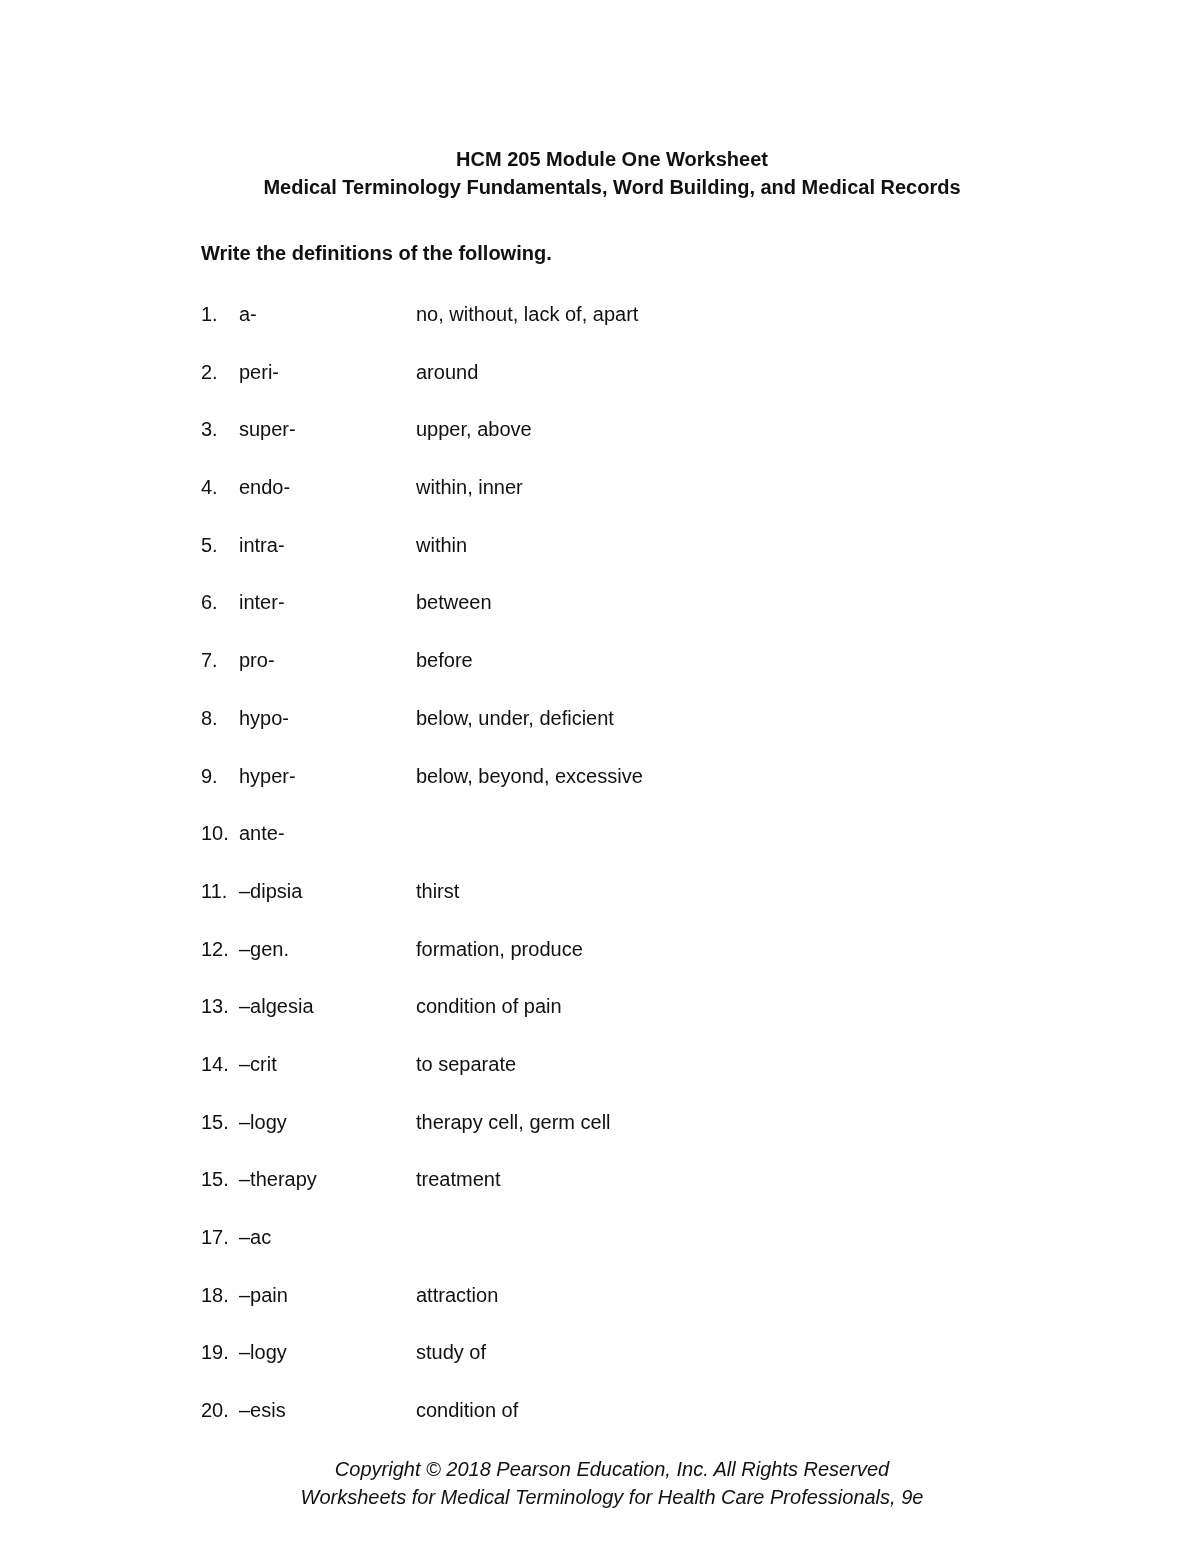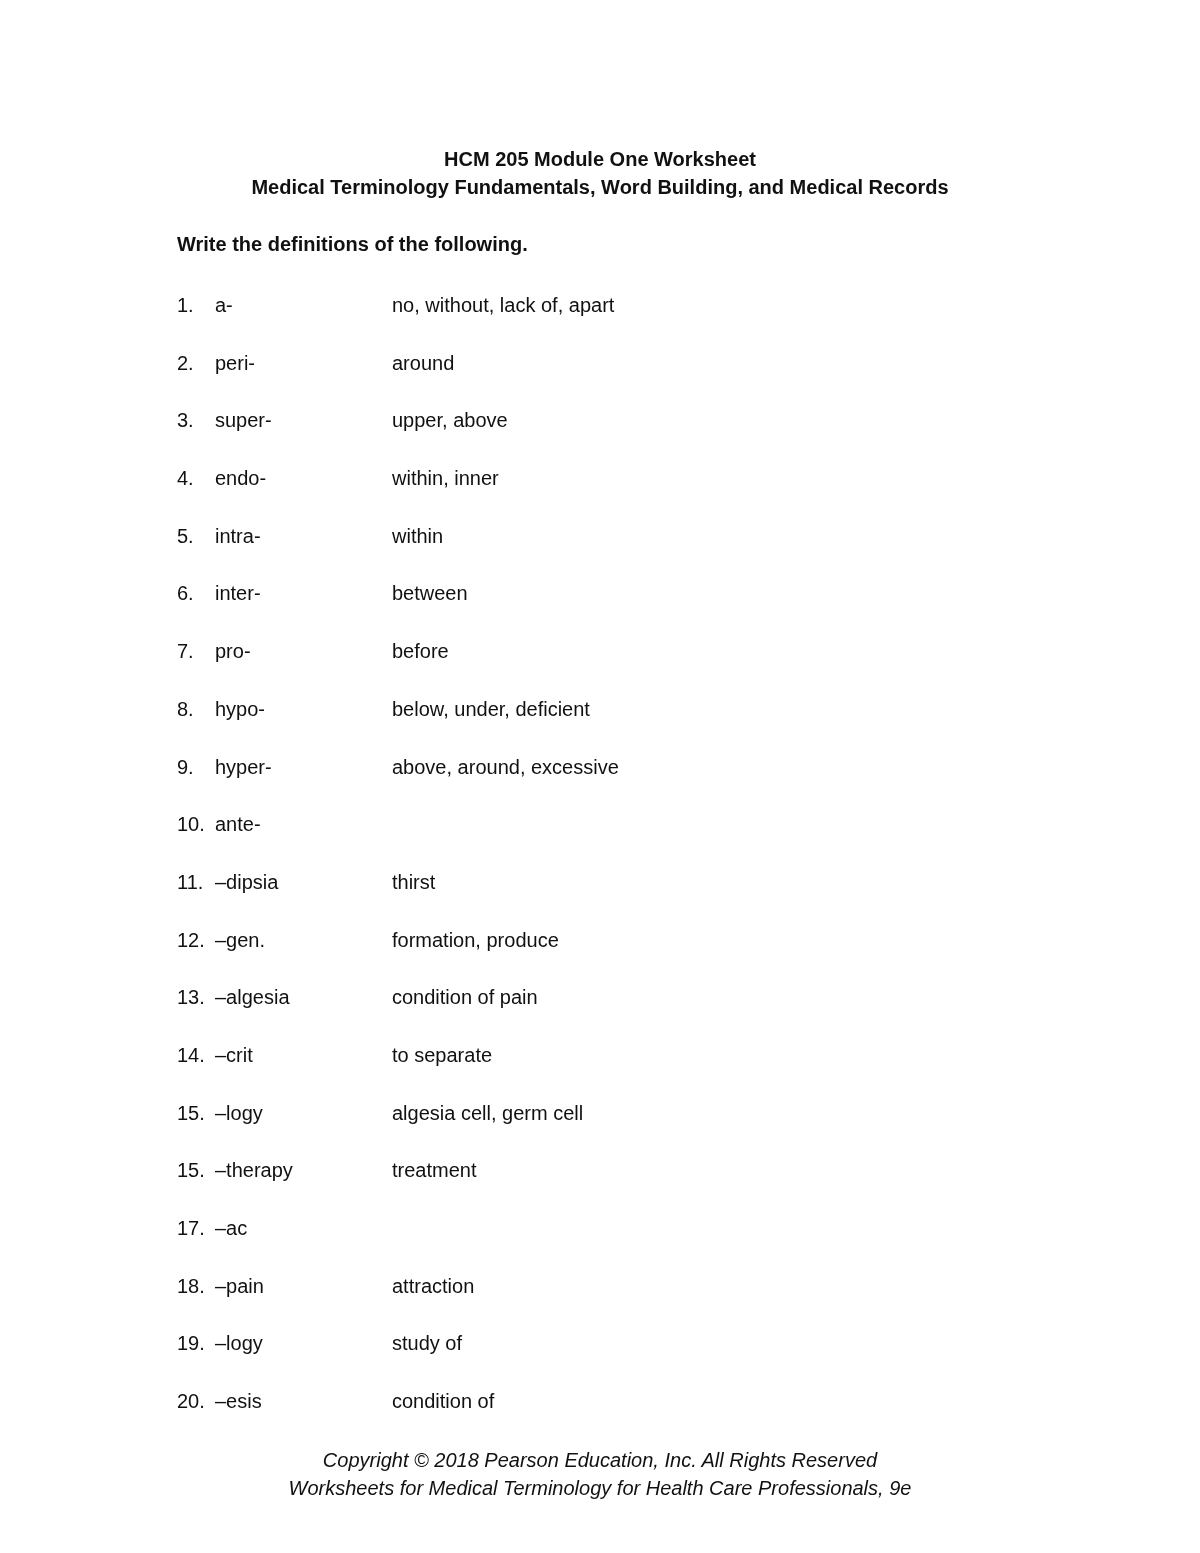--- a/index.html
+++ b/index.html
@@ -9,29 +9,30 @@
     height: 1553px;
     font-family: "Liberation Sans", sans-serif;
     color: #111111;
     overflow: hidden;
   }
   .doc {
     width: 1200px;
     height: 1302px;
     padding-top: 145px;
     background: #ffffff;
+    padding-left: 24px;
   }
   .title-block {
     text-align: center;
     font-weight: 700;
     font-size: 20px;
     line-height: 28px;
   }
   .instruction {
-    margin-top: 29px;
+    margin-top: 38px;
     margin-left: 177px;
     font-weight: 700;
     font-size: 20px;
     line-height: 28px;
   }
   .list {
     margin-top: 34px;
     margin-left: 177px;
   }
   .row {
@@ -117,21 +118,21 @@
 
   <div class="row">
     <span class="num">8.</span>
     <span class="term">hypo-</span>
     <span class="def">below, under, deficient</span>
   </div>
 
   <div class="row">
     <span class="num">9.</span>
     <span class="term">hyper-</span>
-    <span class="def">above, around, excessive</span>
+    <span class="def">below, beyond, excessive</span>
   </div>
 
   <div class="row">
     <span class="num">10.</span>
     <span class="term">ante-</span>
   </div>
 
   <div class="row">
     <span class="num">11.</span>
     <span class="term">–dipsia</span>
@@ -152,21 +153,21 @@
 
   <div class="row">
     <span class="num">14.</span>
     <span class="term">–crit</span>
     <span class="def">to separate</span>
   </div>
 
   <div class="row">
     <span class="num">15.</span>
     <span class="term">–logy</span>
-    <span class="def">algesia cell, germ cell</span>
+    <span class="def">therapy cell, germ cell</span>
   </div>
 
   <div class="row">
     <span class="num">15.</span>
     <span class="term">–therapy</span>
     <span class="def">treatment</span>
   </div>
 
   <div class="row">
     <span class="num">17.</span>

